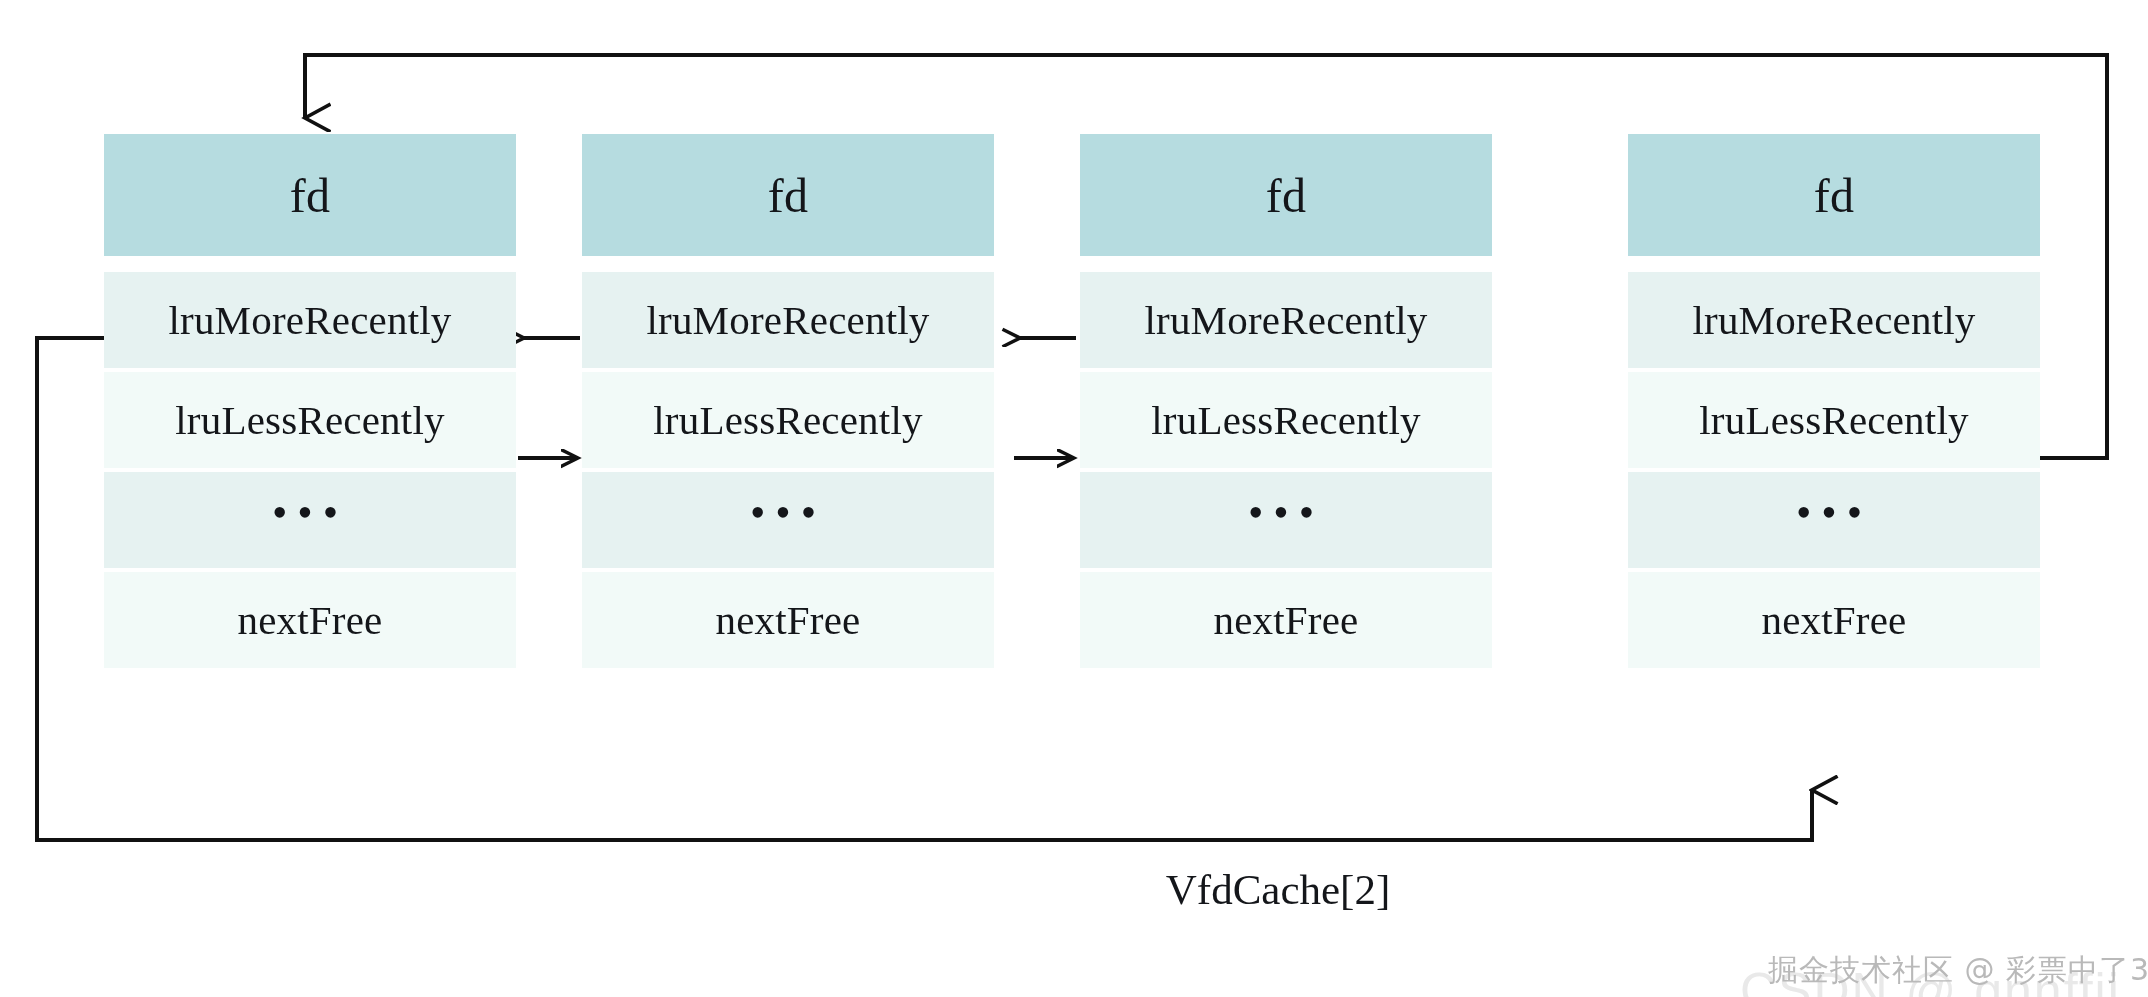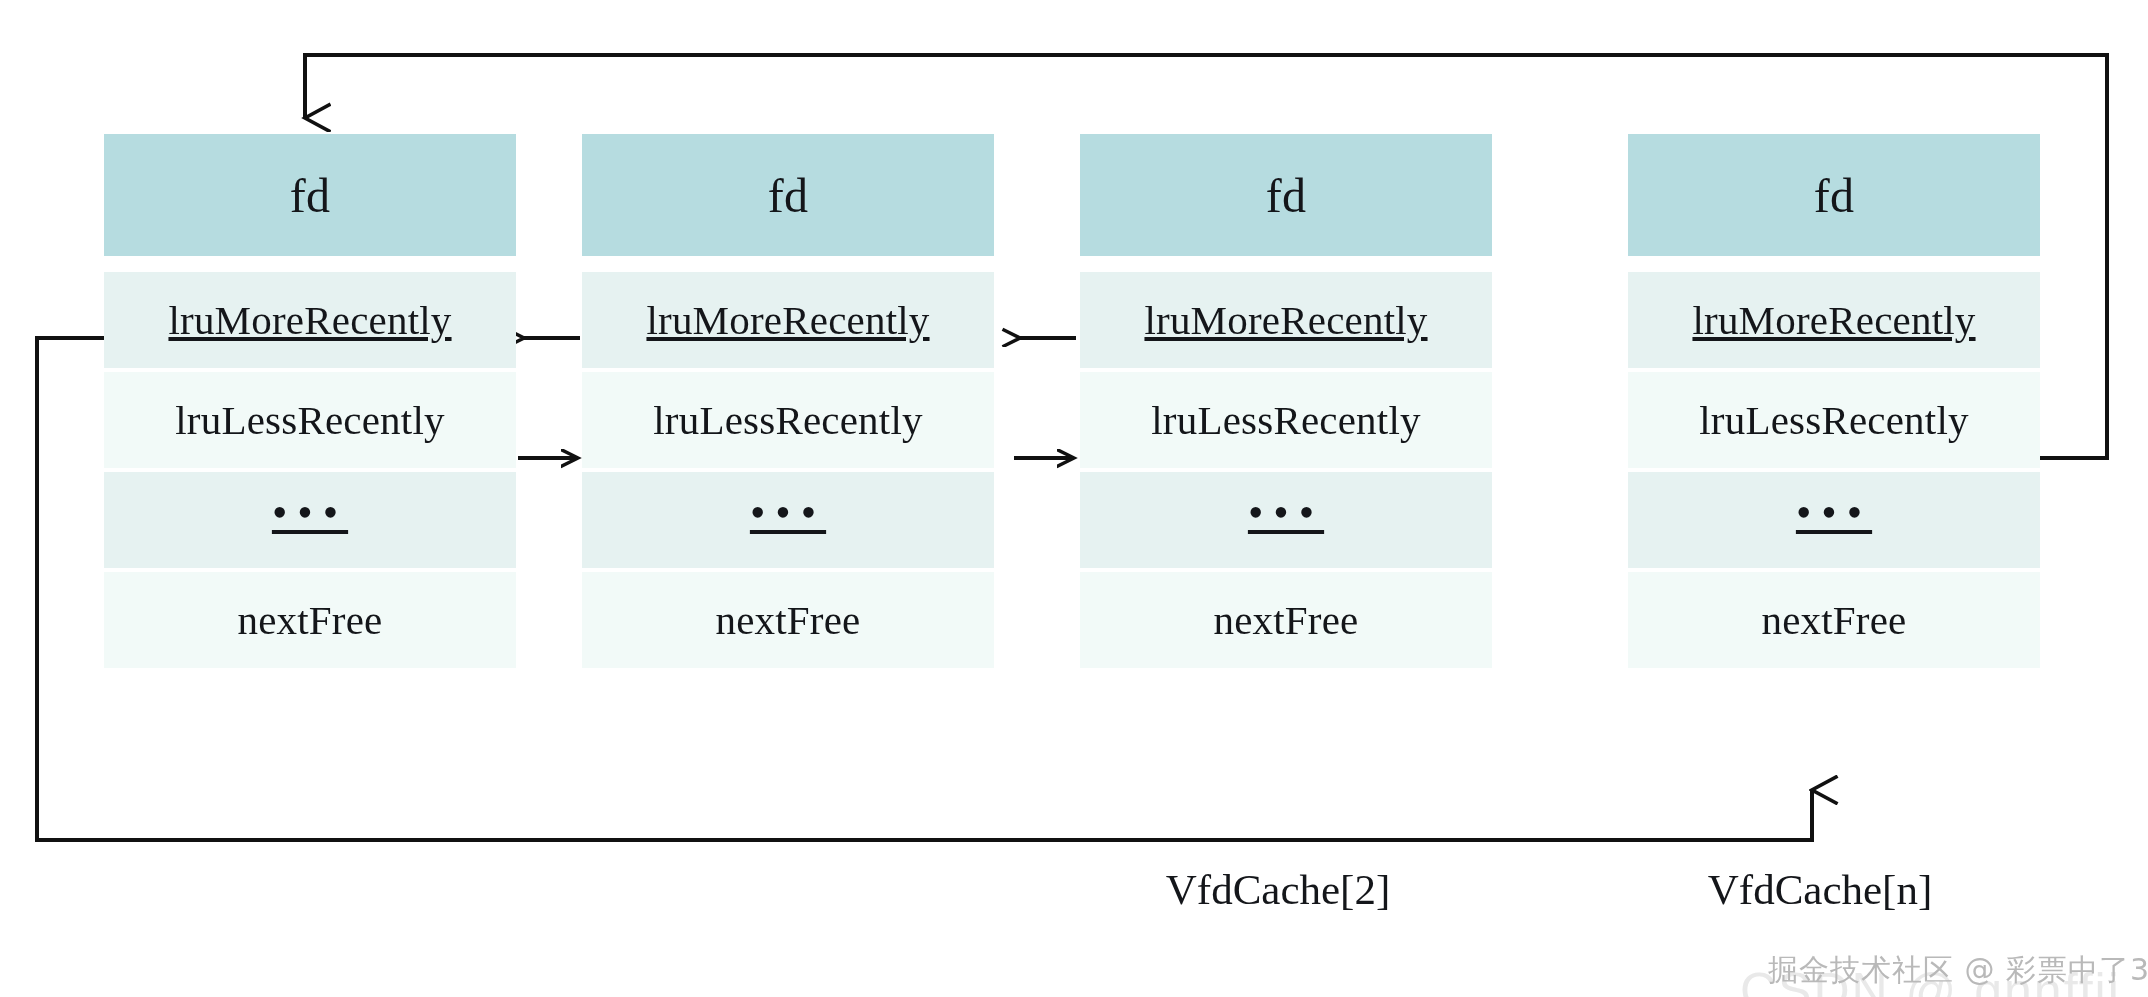--- a/index.html
+++ b/index.html
@@ -26,21 +26,21 @@
   }
   .cell.fd{
     height:122px;
     background:#b6dce0;
     font-size:48px;
   }
   .cell.slot{
     height:96px;
     font-size:41px;
   }
-  .cell.tintA{background:#e6f2f1;text-decoration:underline;}
+  .cell.tintA{background:#e6f2f1;}
   .cell.tintB{background:#f2faf8;}
   .cell.dots{font-size:44px;letter-spacing:10px;line-height:0.4;padding-bottom:14px;}
   .gap{height:16px;background:#ffffff;}
   .gap.small{height:4px;}
 
   .col-label{
     position:absolute;
     width:412px;
     text-align:center;
     font-size:43px;
@@ -140,18 +140,17 @@
     <div class="cell fd">fd</div>
     <div class="gap"></div>
     <div class="cell slot tintA">lruMoreRecently</div>
     <div class="gap small"></div>
     <div class="cell slot tintB">lruLessRecently</div>
     <div class="gap small"></div>
     <div class="cell slot tintA dots">•••</div>
     <div class="gap small"></div>
     <div class="cell slot tintB">nextFree</div>
   </div>
-  <div class="col-label" style="left:1614px;top:865px;">VfdCache[n]</div>
 
   <div class="wm-back" style="left:1740px;top:938px;">CSDN @ gnnffjj</div>
   <div class="wm-front" style="left:1768px;top:950px;">掘金技术社区 @ 彩票中了3个亿</div>
 
 </div>
 
 </body></html>

